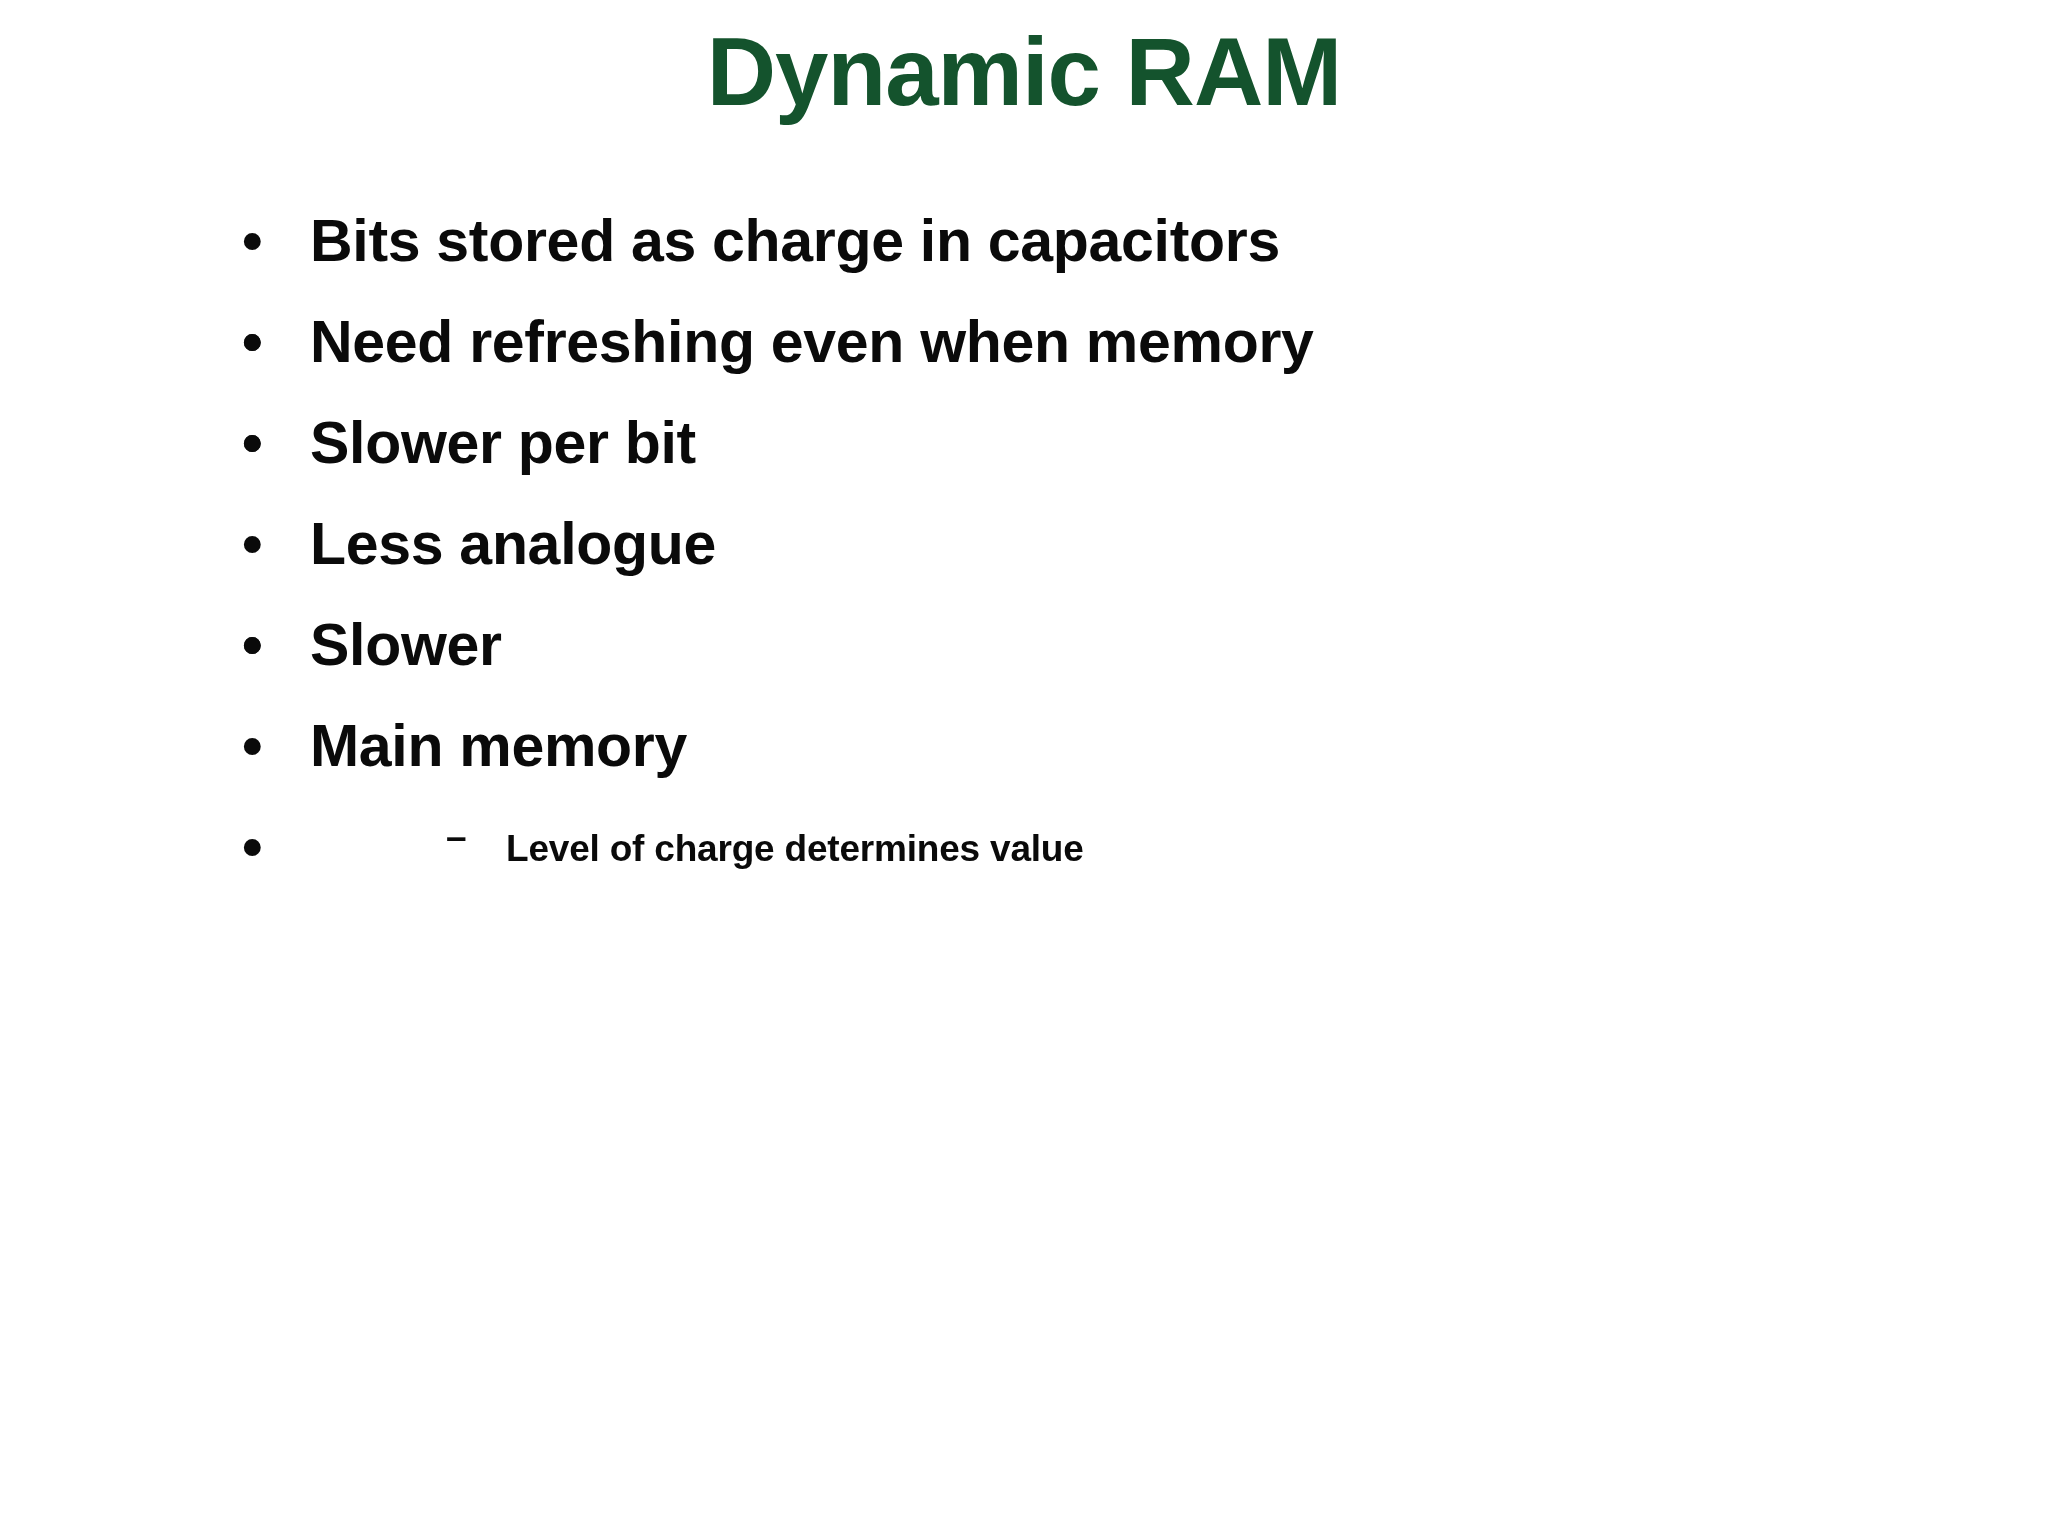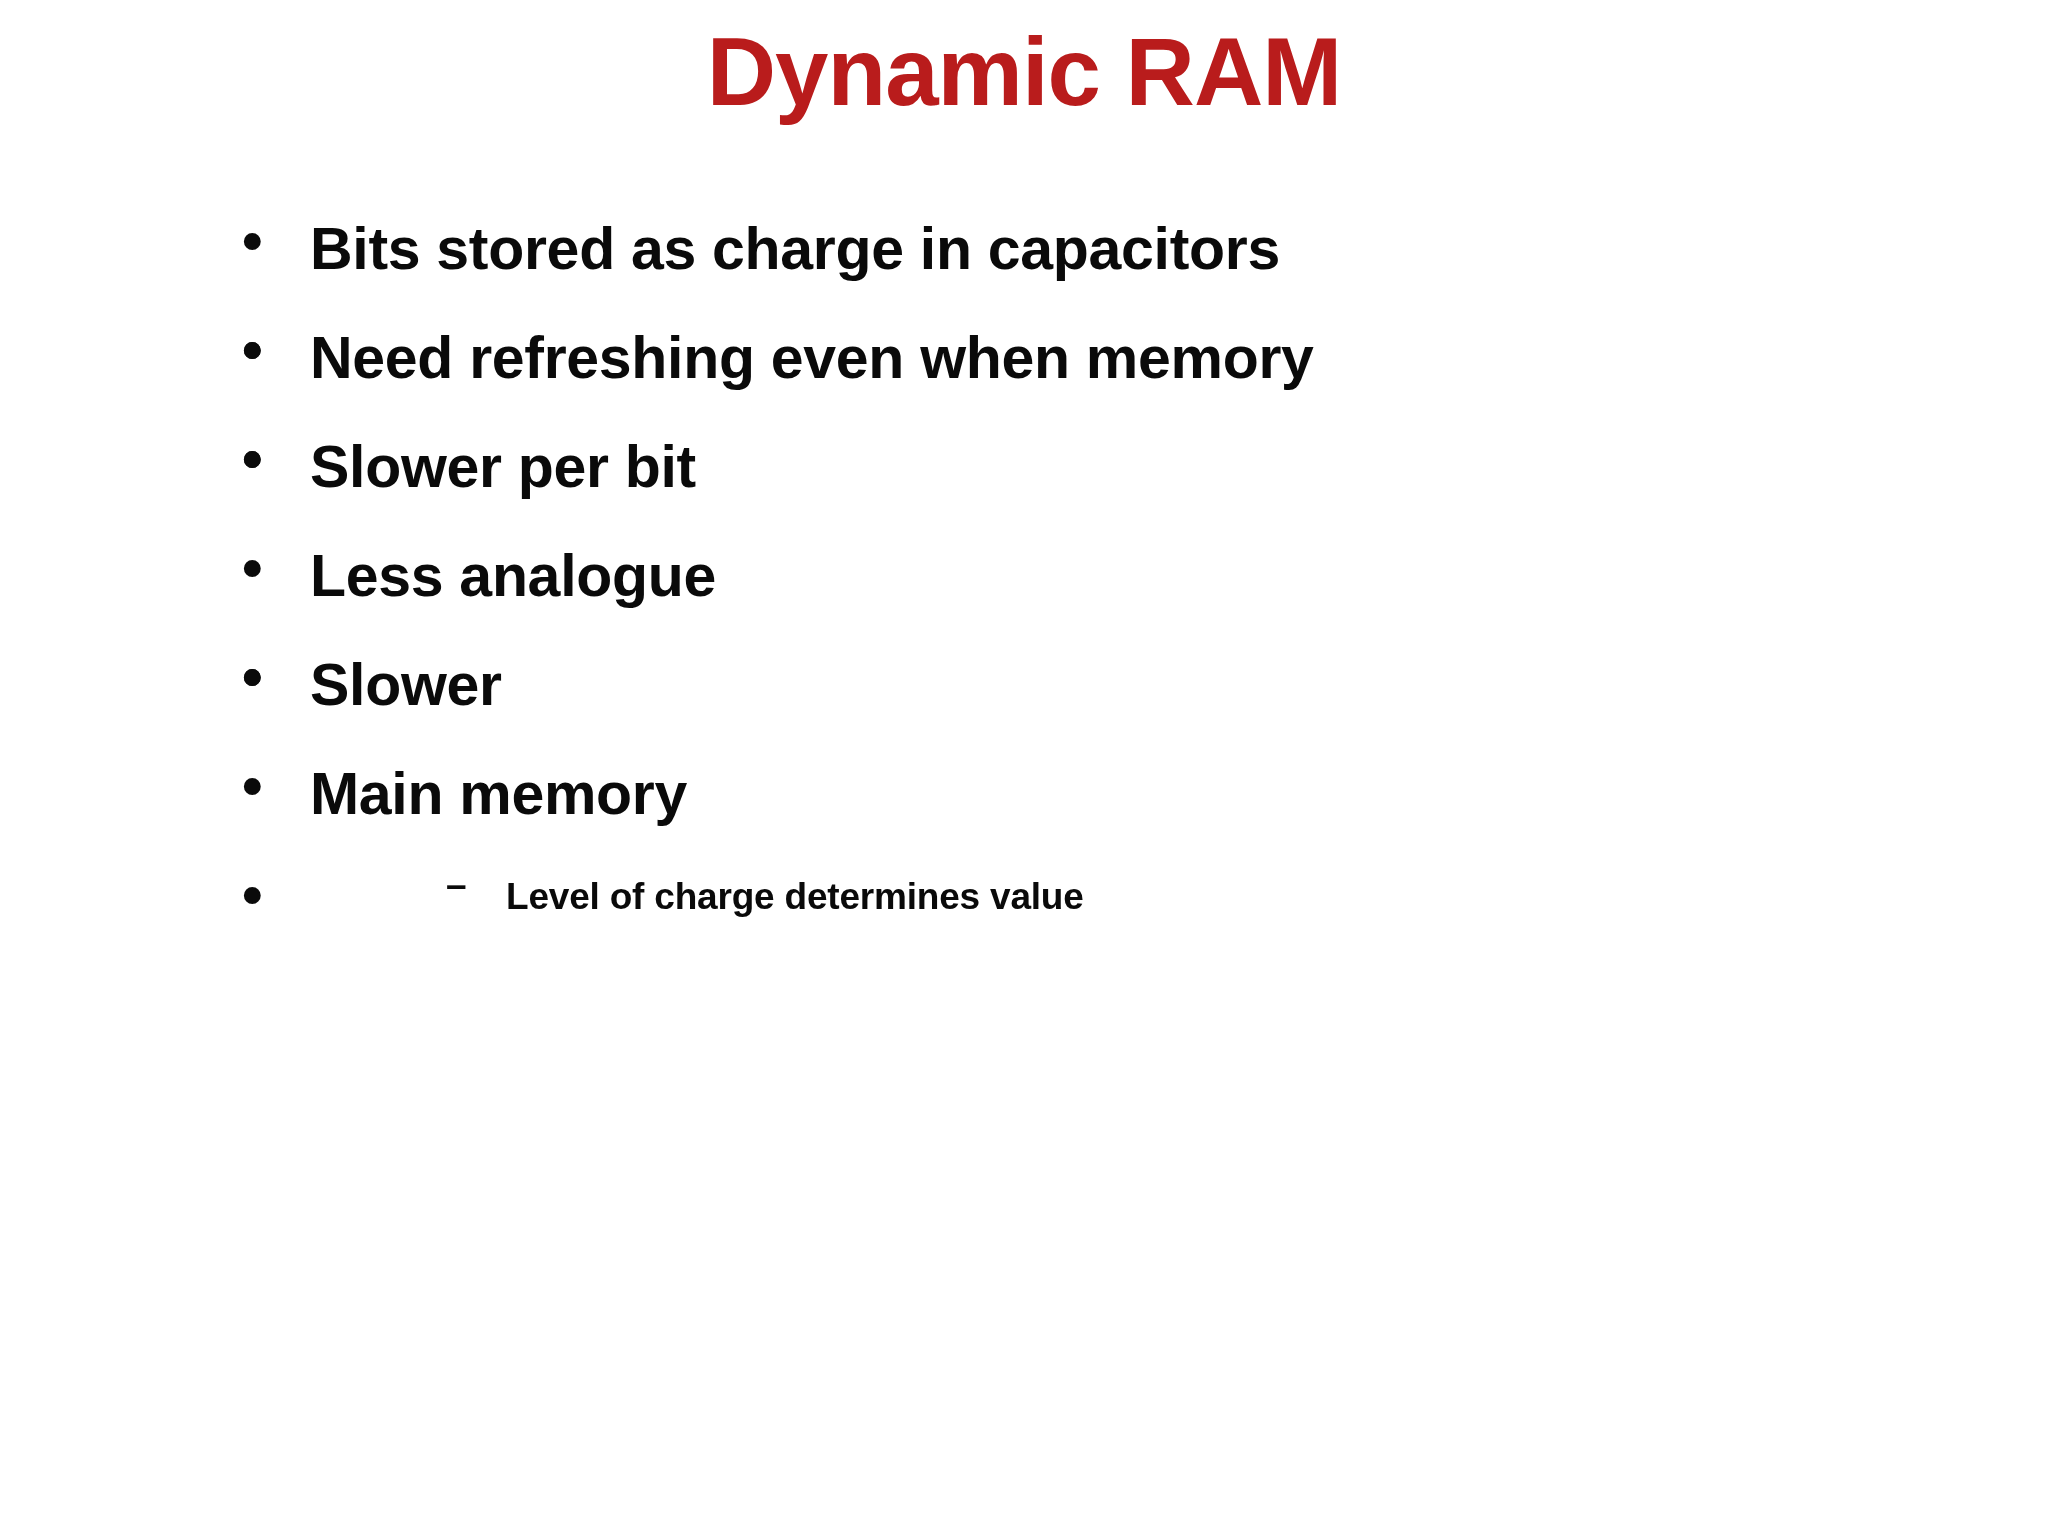--- a/index.html
+++ b/index.html
@@ -26,21 +26,21 @@
   
   .slide-title {
     position: absolute;
     top: 20px;
     left: 0;
     width: 2048px;
     text-align: center;
     font-size: 96px;
     font-weight: bold;
     line-height: 1.08;
-    color: #b91c1c;
+    color: #14532d;
     letter-spacing: -1px;
     white-space: nowrap;
   }
 
   
   .body-area {
     position: absolute;
     top: 212px;
     left: 228px;
     width: 1740px;
@@ -71,21 +71,20 @@
     width: 40px;
     font-size: 59px;
     font-weight: bold;
     line-height: 1.0;
     color: #0a0a0a;
     text-align: left;
   }
 
   li.bullet-l1 > .btext {
     display: inline-block;
-    margin-top: 8px;
   }
 
   
   li.bullet-l2 {
     position: relative;
     padding-left: 196px;
     margin: 14px 0 0 0;
     font-size: 37px;
     font-weight: bold;
     line-height: 1.0;

